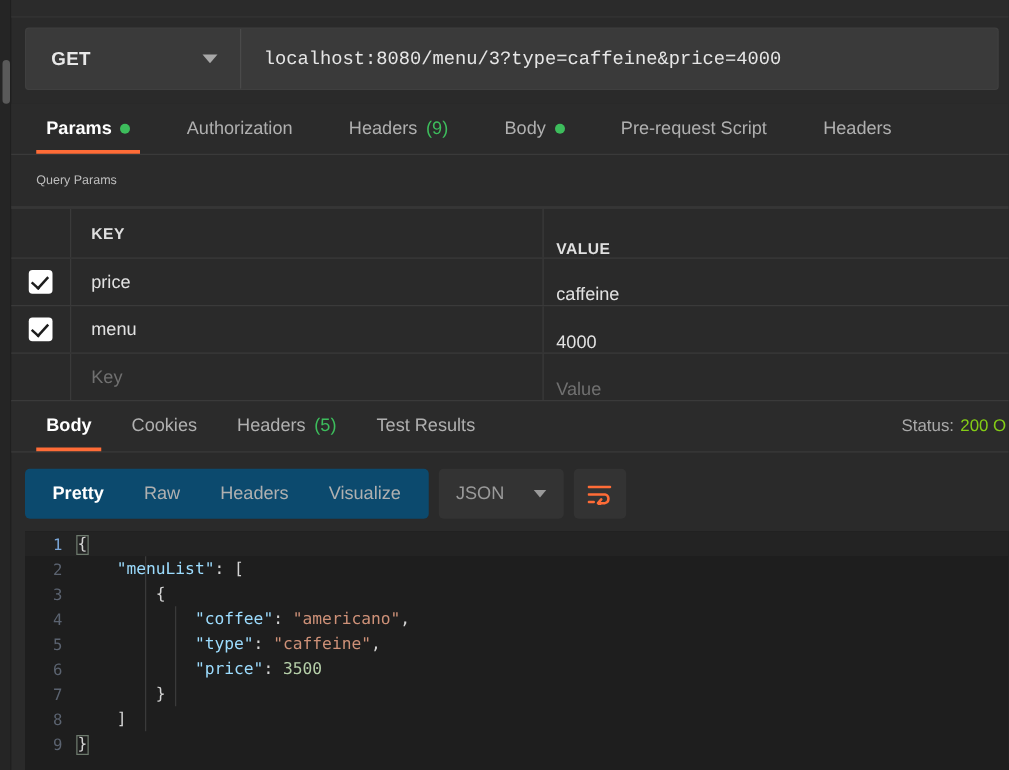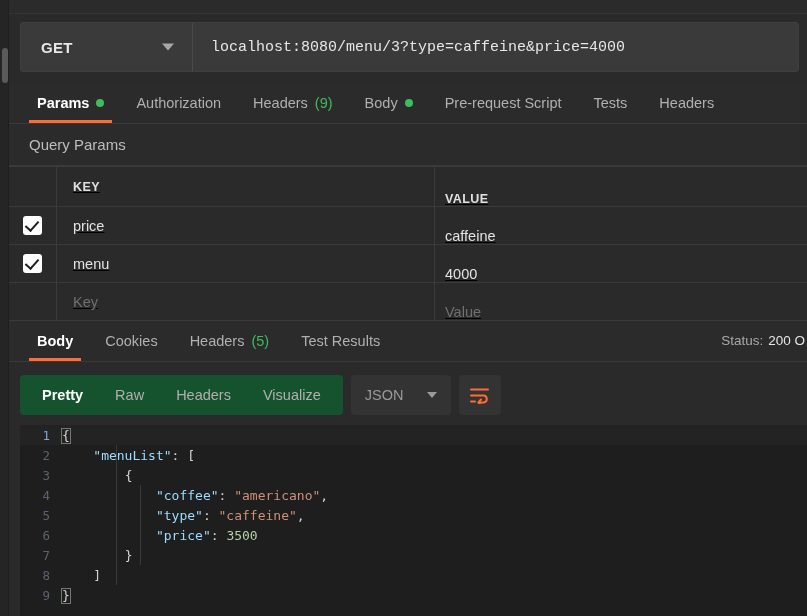--- a/index.html
+++ b/index.html
@@ -50,21 +50,21 @@
     flex: 1; display: flex; align-items: center; padding-left: 18px;
     color: #e6e6e6; font-size: 15px; background: transparent;
     border: none; outline: none; cursor: text;
     font-family: Liberation Mono, monospace;
   }
 
   
   .req-tabs {
     position: absolute; left: 9px; top: 83px; right: 0; height: 41px;
     background: #2b2b2b; border-bottom: 1px solid #3a3a3a;
-    display: flex; align-items: flex-end; padding-left: 12px;
+    display: flex; align-items: flex-end; padding-left: 12px; gap: 13px;
   }
   .rtab {
     position: relative; display: flex; align-items: center; gap: 7px;
     height: 40px; padding: 0 16px; color: #b0b0b0; font-size: 14.5px;
     cursor: pointer; white-space: nowrap;
   }
   .rtab.active { color: #ffffff; font-weight: bold; }
   .rtab.active::after {
     content: ""; position: absolute; left: 8px; right: 8px; bottom: 0;
     height: 3px; background: #ff6c37;
@@ -72,29 +72,28 @@
   .dot-green {
     width: 8px; height: 8px; border-radius: 50%; background: #3dbd5c;
     display: inline-block;
   }
   .count-green { color: #3dbd5c; font-weight: normal; }
 
   
   .qp-title {
     position: absolute; left: 9px; top: 124px; right: 0; height: 42px;
     background: #2b2b2b; display: flex; align-items: center;
-    padding-left: 20px; color: #bdbdbd; font-size: 15px;
+    padding-left: 20px; color: #bdbdbd; font-size: 10px;
     border-bottom: 1px solid #3a3a3a;
   }
 
   
   .ptable {
     position: absolute; left: 9px; top: 166px; right: 0;
     border-top: 1px solid #3a3a3a;
-    text-decoration: underline;
   }
   .prow {
     display: flex; height: 38px; border-bottom: 1px solid #3a3a3a;
   }
   .prow.head { height: 40px; }
   .cell-chk {
     width: 48px; display: flex; align-items: center; justify-content: center;
     border-right: 1px solid #3a3a3a; flex: 0 0 48px;
   }
   .cell-key {
@@ -124,30 +123,30 @@
     position: absolute; left: 9px; top: 320px; right: 0; height: 42px;
     background: #2b2b2b; border-top: 1px solid #3a3a3a;
     border-bottom: 1px solid #3a3a3a;
     display: flex; align-items: flex-end; padding-left: 12px;
   }
   .status-wrap {
     position: absolute; right: 0; top: 12px; display: flex; gap: 5px;
     font-size: 13.5px; white-space: nowrap; padding-right: 2px;
   }
   .status-label { color: #a8a8a8; }
-  .status-val { color: #e5e5e5; }
+  .status-val { color: #84cc16; }
 
   
   .fmt-row {
     position: absolute; left: 20px; top: 375px; height: 40px;
     display: flex; align-items: center; gap: 8px;
   }
   .seg {
     display: flex; align-items: flex-start; height: 40px;
-    background: #14532d; border-radius: 4px; padding: 0 6px;
+    background: #0c4a6e; border-radius: 4px; padding: 0 6px;
   }
   .seg-item {
     padding: 0 16px; height: 40px; display: flex; align-items: center;
     color: #b0b0b0; font-size: 14.5px; cursor: pointer;
   }
   .seg-item.active { color: #ffffff; font-weight: bold; }
   .json-sel {
     display: flex; align-items: center; gap: 24px; height: 40px;
     background: #333333; border-radius: 4px; padding: 0 14px;
     color: #9a9a9a; font-size: 14.5px; cursor: pointer;
@@ -224,23 +223,20 @@
       <span class="count-green">(9)</span>
     </div>
     <div class="rtab">
       <span>Body</span>
       <span class="dot-green"></span>
     </div>
     <div class="rtab">
       <span>Pre-request Script</span>
     </div>
     <div class="rtab">
-      <span>Tests</span>
-    </div>
-    <div class="rtab">
       <span>Headers</span>
     </div>
   </div>
 
   <div class="qp-title">Query Params</div>
 
   <div class="ptable">
     <div class="prow head">
       <div class="cell-chk"></div>
       <div class="cell-key">

